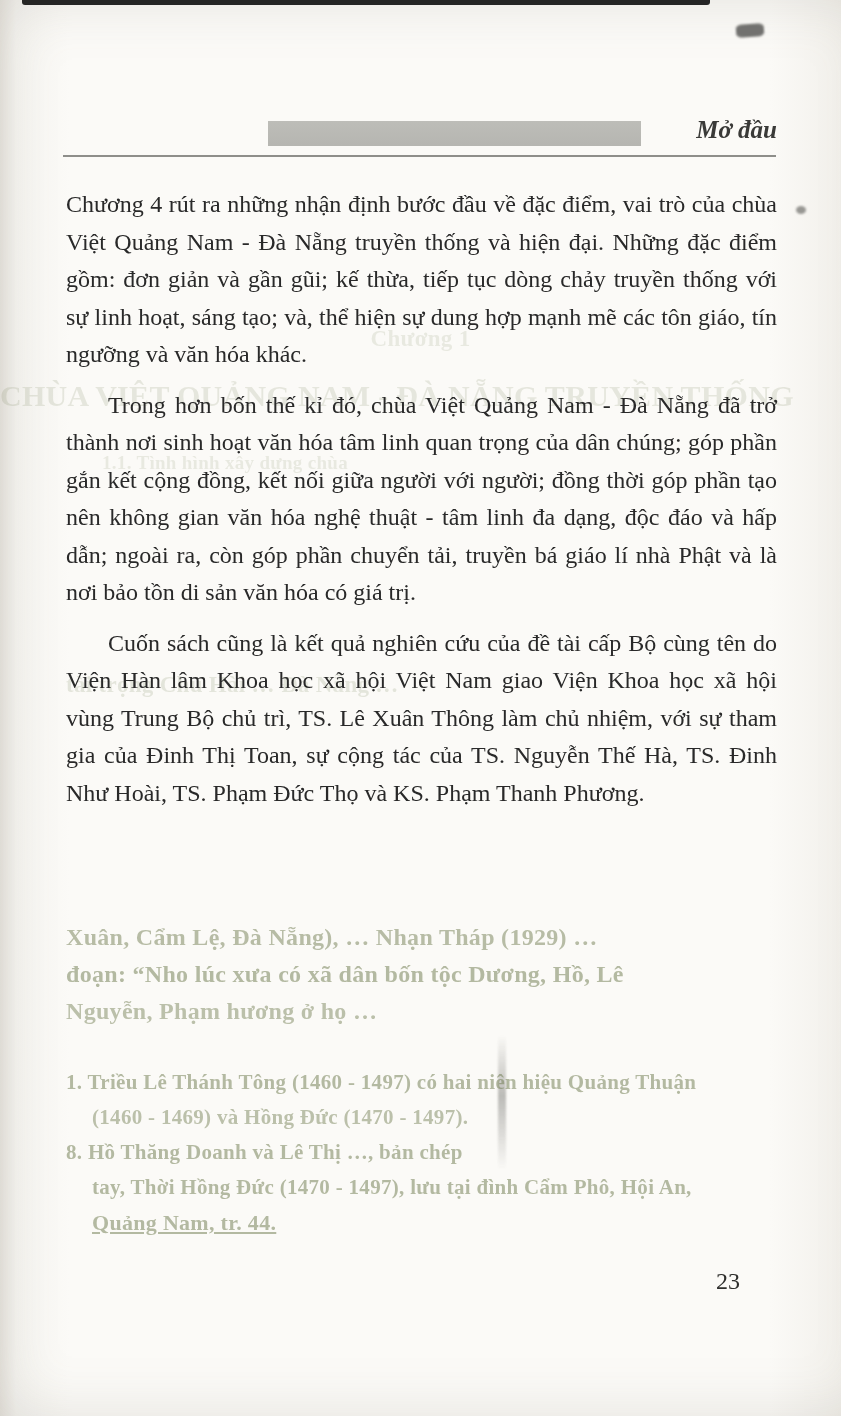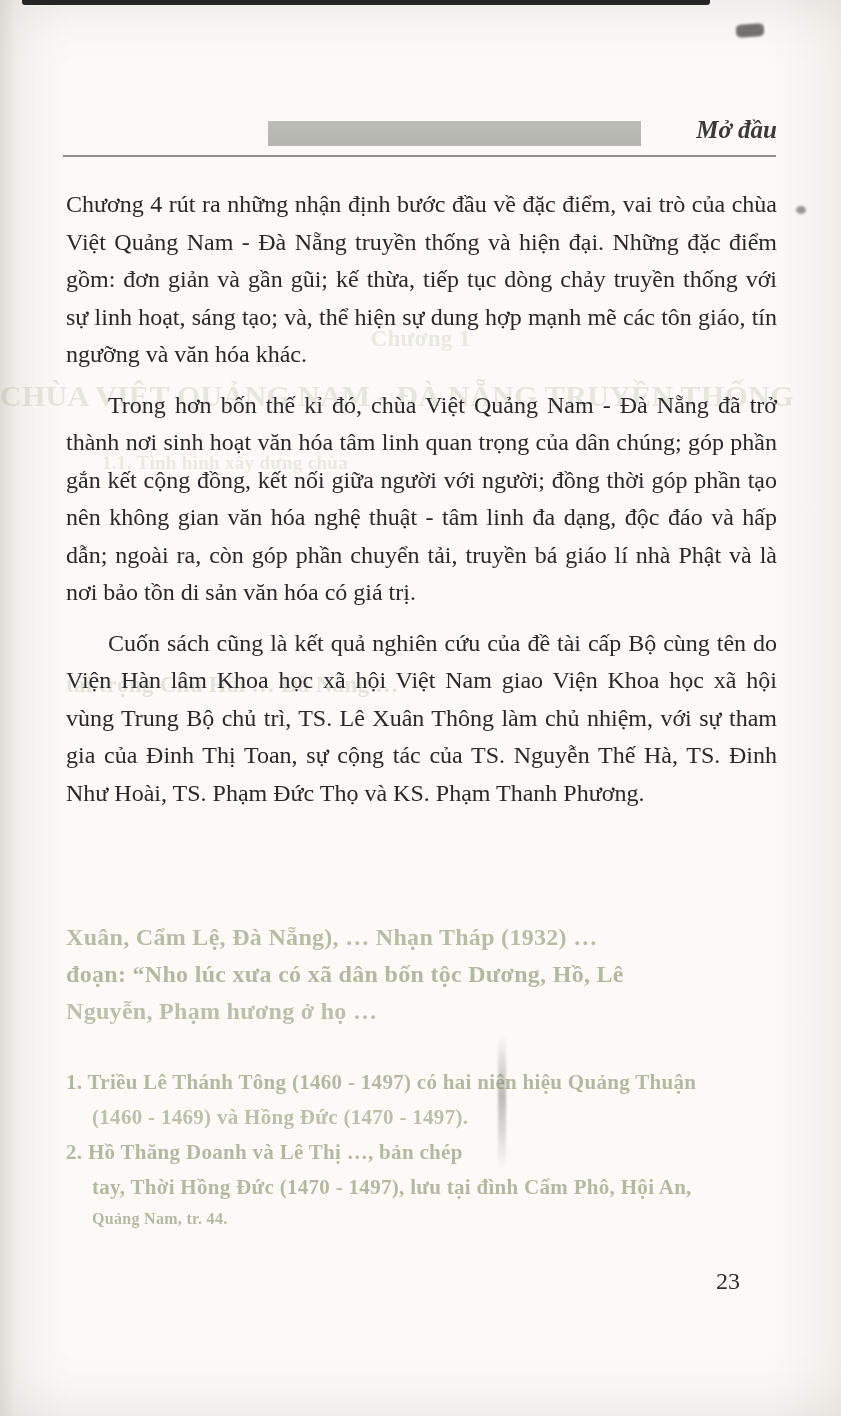--- a/index.html
+++ b/index.html
@@ -89,28 +89,28 @@
   <div class="smudge"></div>
 
   <div class="header-bar"></div>
   <div class="running-title">Mở đầu</div>
   <div class="header-rule"></div>
 
   <div class="bleed" style="top:326px; left:0; width:841px; text-align:center; font-size:23px; opacity:.13;">Chương 1</div>
   <div class="bleed" style="top:362px; left:0; width:693px; text-align:center; font-size:30px; opacity:.15;margin-top:17px;">CHÙA VIỆT QUẢNG NAM - ĐÀ NẴNG TRUYỀN THỐNG</div>
   <div class="bleed" style="top:452px; left:102px; font-size:19px; opacity:.13;">1.1. Tình hình xây dựng chùa</div>
   <div class="bleed" style="top:672px; left:66px; font-size:23px; opacity:.16;">tài trọng Chu Hài … Đà Nẵng …</div>
-  <div class="bleed" style="top:924px; left:66px; font-size:24px; opacity:.48;">Xuân, Cẩm Lệ, Đà Nẵng), … Nhạn Tháp (1932) …</div>
+  <div class="bleed" style="top:924px; left:66px; font-size:24px; opacity:.48;">Xuân, Cẩm Lệ, Đà Nẵng), … Nhạn Tháp (1929) …</div>
   <div class="bleed" style="top:961px; left:66px; font-size:24px; opacity:.5;">đoạn: “Nho lúc xưa có xã dân bốn tộc Dương, Hồ, Lê</div>
   <div class="bleed" style="top:998px; left:66px; font-size:24px; opacity:.45;">Nguyễn, Phạm hương ở họ …</div>
   <div class="bleed" style="top:1070px; left:66px; font-size:21px; opacity:.5;text-align:center;">1. Triều Lê Thánh Tông (1460 - 1497) có hai niên hiệu Quảng Thuận</div>
   <div class="bleed" style="top:1105px; left:92px; font-size:21px; opacity:.45;">(1460 - 1469) và Hồng Đức (1470 - 1497).</div>
-  <div class="bleed" style="top:1140px; left:66px; font-size:21px; opacity:.5;">2. Hồ Thăng Doanh và Lê Thị …, bản chép</div>
+  <div class="bleed" style="top:1140px; left:66px; font-size:21px; opacity:.5;">8. Hồ Thăng Doanh và Lê Thị …, bản chép</div>
   <div class="bleed" style="top:1175px; left:92px; font-size:21px; opacity:.5;">tay, Thời Hồng Đức (1470 - 1497), lưu tại đình Cẩm Phô, Hội An,</div>
-  <div class="bleed" style="top:1210px; left:92px; font-size:16px; opacity:.5;">Quảng Nam, tr. 44.</div>
+  <div class="bleed" style="top:1210px; left:92px; font-size:22px; opacity:.5;text-decoration:underline;">Quảng Nam, tr. 44.</div>
 
   <main class="body-text">
     <p class="para first">Chương 4 rút ra những nhận định bước đầu về đặc điểm, vai trò của chùa Việt Quảng Nam - Đà Nẵng truyền thống và hiện đại. Những đặc điểm gồm: đơn giản và gần gũi; kế thừa, tiếp tục dòng chảy truyền thống với sự linh hoạt, sáng tạo; và, thể hiện sự dung hợp mạnh mẽ các tôn giáo, tín ngưỡng và văn hóa khác.</p>
     <p class="para">Trong hơn bốn thế kỉ đó, chùa Việt Quảng Nam - Đà Nẵng đã trở thành nơi sinh hoạt văn hóa tâm linh quan trọng của dân chúng; góp phần gắn kết cộng đồng, kết nối giữa người với người; đồng thời góp phần tạo nên không gian văn hóa nghệ thuật - tâm linh đa dạng, độc đáo và hấp dẫn; ngoài ra, còn góp phần chuyển tải, truyền bá giáo lí nhà Phật và là nơi bảo tồn di sản văn hóa có giá trị.</p>
     <p class="para">Cuốn sách cũng là kết quả nghiên cứu của đề tài cấp Bộ cùng tên do Viện Hàn lâm Khoa học xã hội Việt Nam giao Viện Khoa học xã hội vùng Trung Bộ chủ trì, TS. Lê Xuân Thông làm chủ nhiệm, với sự tham gia của Đinh Thị Toan, sự cộng tác của TS. Nguyễn Thế Hà, TS. Đinh Như Hoài, TS. Phạm Đức Thọ và KS. Phạm Thanh Phương.</p>
   </main>
 
   <div class="page-number">23</div>
 
 </div>

